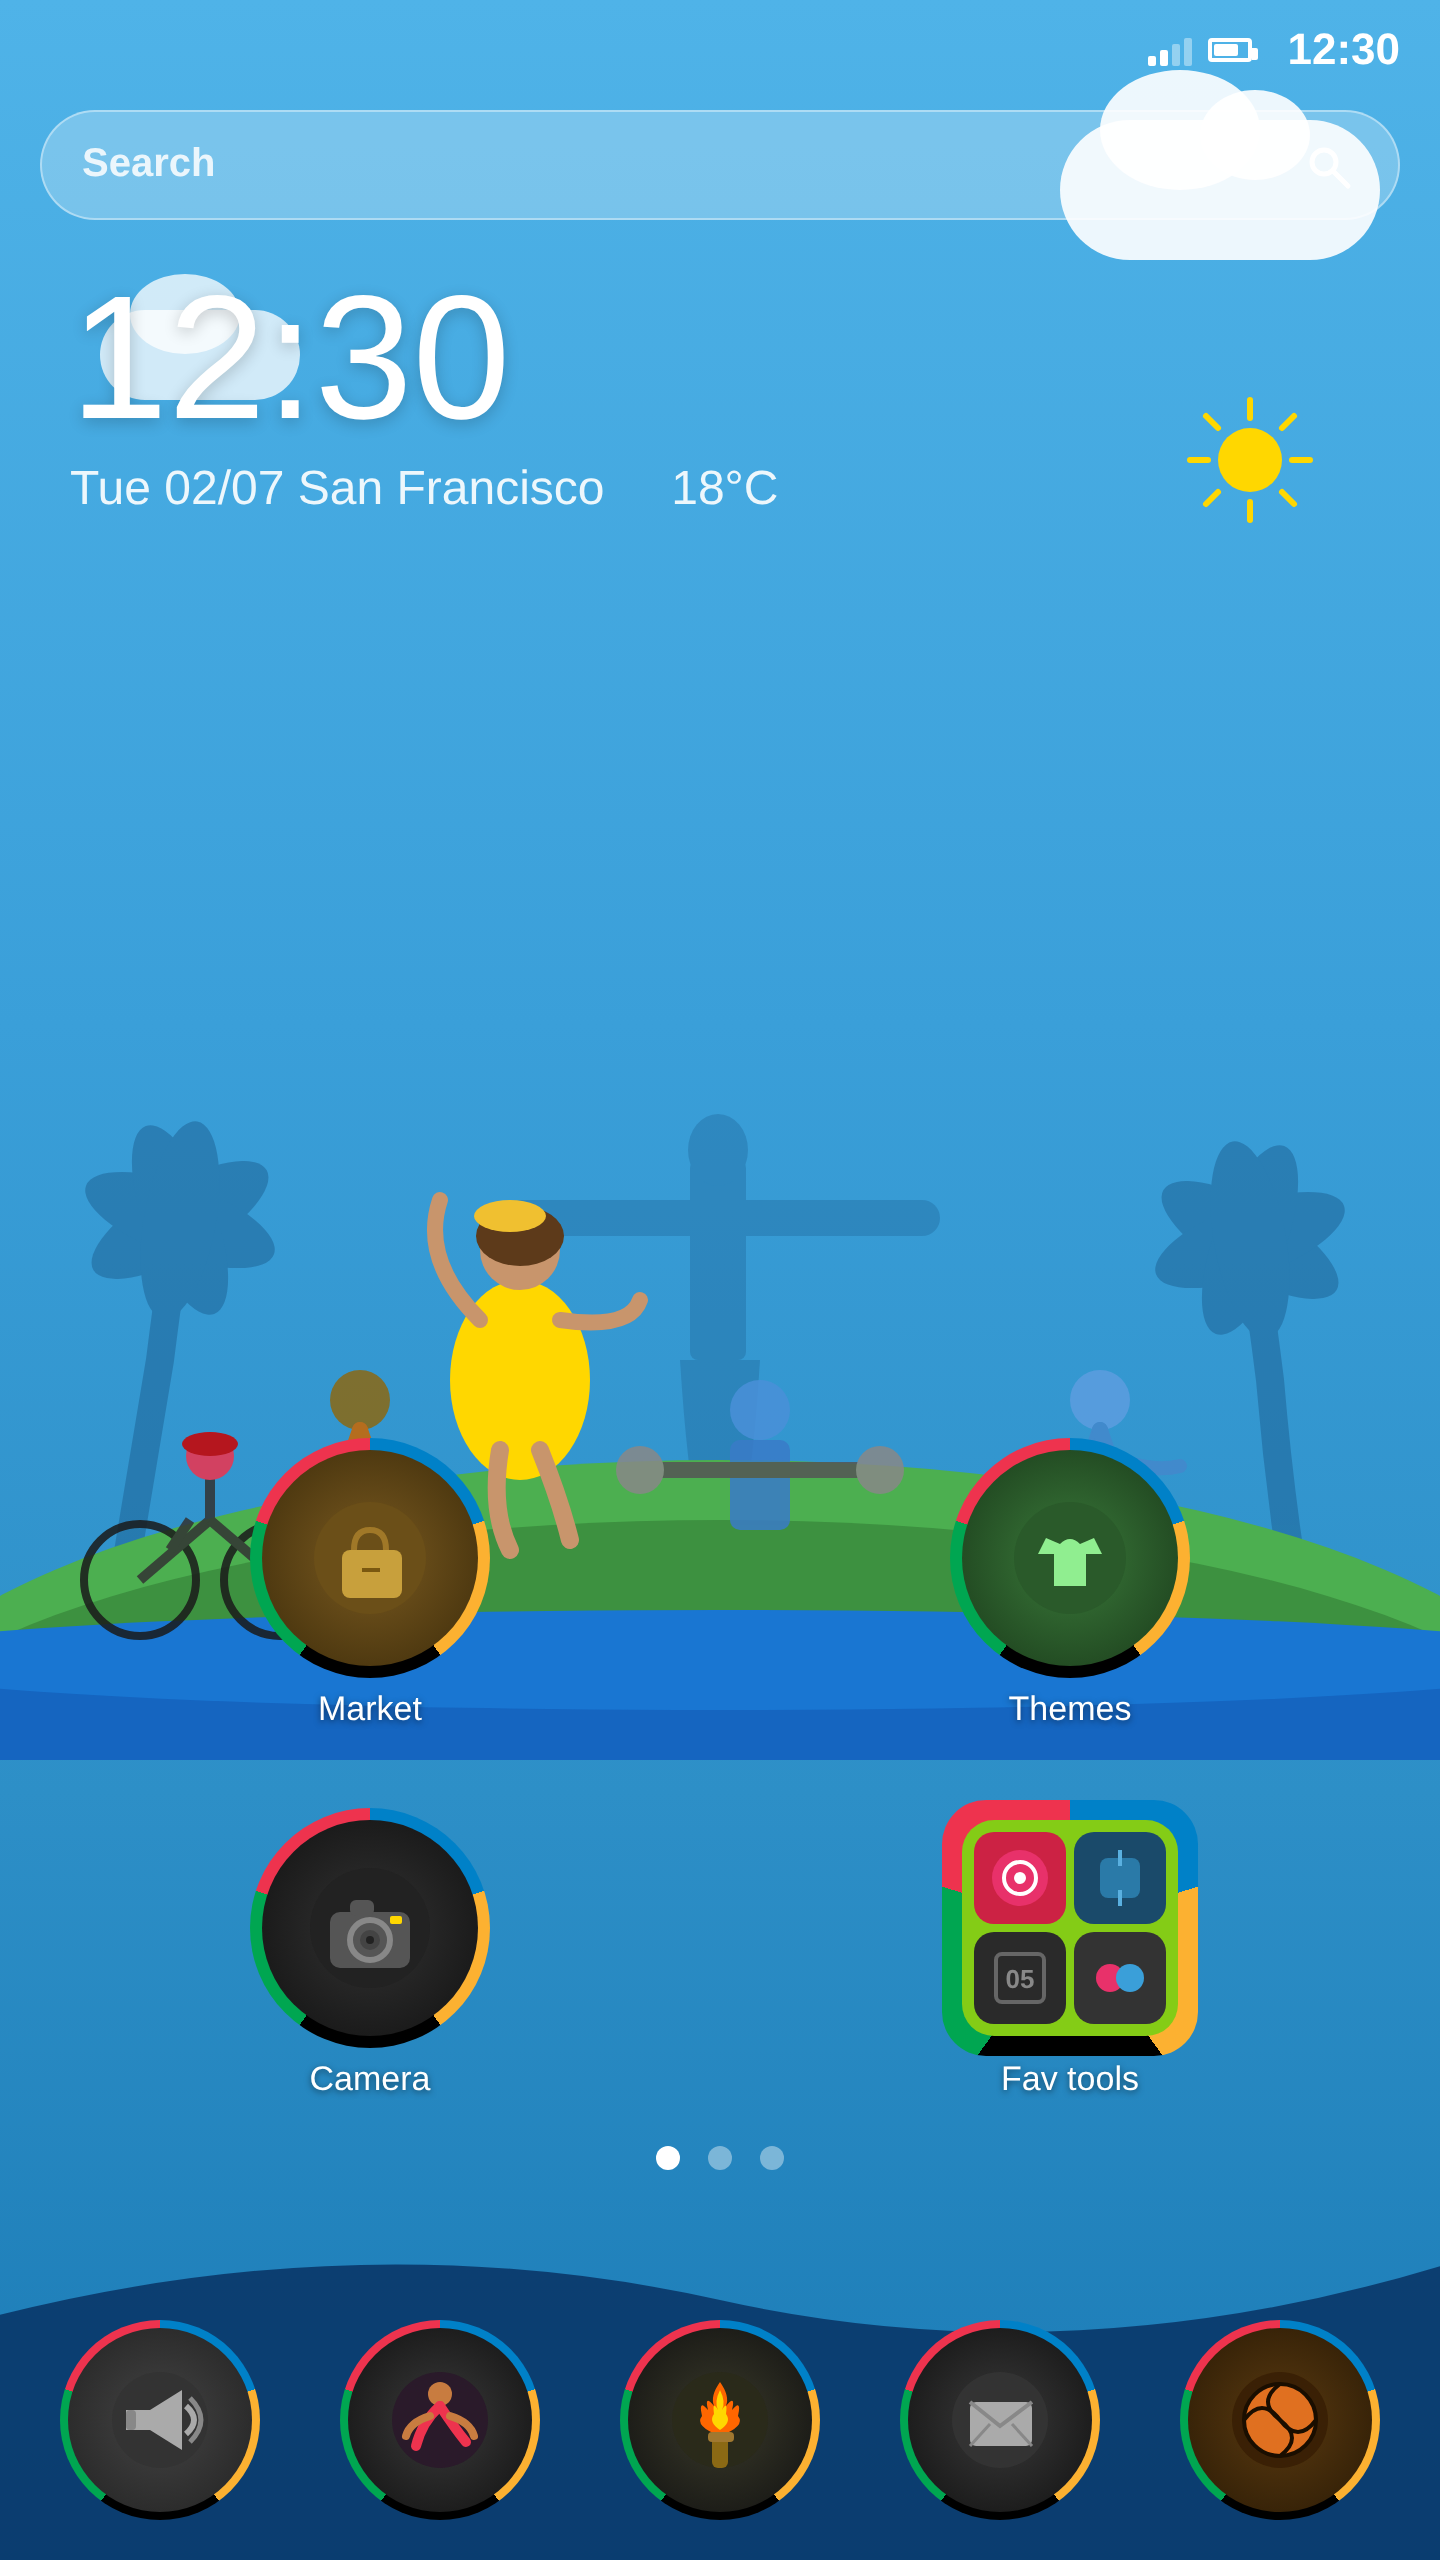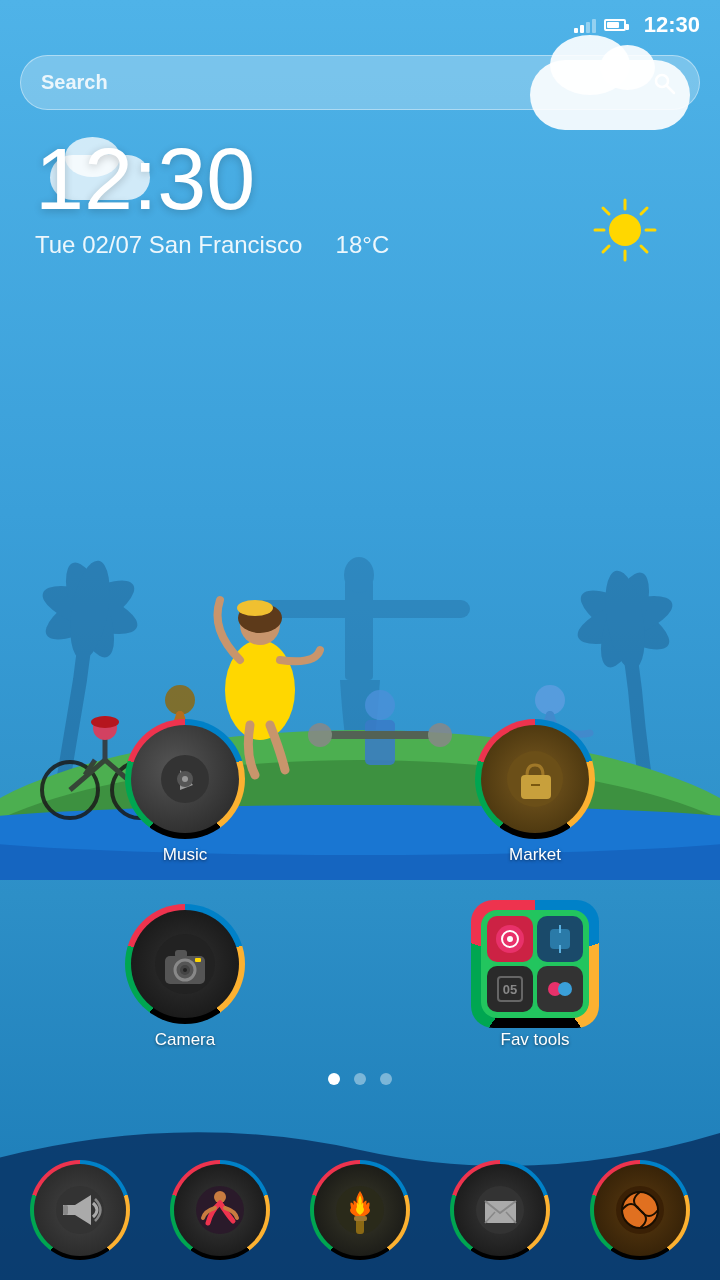--- a/index.html
+++ b/index.html
@@ -450,52 +450,51 @@
     <circle cx="30" cy="15" r="15" fill="#5d9de0"></circle>
     <path d="M30 30 Q20 60 10 85" stroke="#4488cc" stroke-width="8" fill="none" stroke-linecap="round"></path>
     <path d="M30 30 Q40 60 50 85" stroke="#4488cc" stroke-width="8" fill="none" stroke-linecap="round"></path>
     <path d="M28 42 Q5 52 -10 48" stroke="#4488cc" stroke-width="7" fill="none" stroke-linecap="round"></path>
     <path d="M32 42 Q55 52 70 48" stroke="#4488cc" stroke-width="7" fill="none" stroke-linecap="round"></path>
   </g>
 </svg>
 
 <div class="app-row app-row-1">
 
-  <div class="app-item">
-    <div class="app-icon" style="position:relative;">
-      <div style="position:absolute;top:-4px;left:-4px;right:-4px;bottom:-4px;border-radius:50%;background:conic-gradient(#0081C8 0deg 72deg,#FCB131 72deg 144deg,#000 144deg 216deg,#00A651 216deg 288deg,#EE334E 288deg 360deg);z-index:0;width:128px;height:128px;"></div>
-      <div class="icon-inner icon-music" style="z-index:1;position:relative;">
-        <svg width="55" height="55" viewBox="0 0 55 55">
-            <circle cx="27" cy="27" r="24" fill="#333"></circle>
-            <path d="M22 18 L22 38 L35 33 Z" fill="#999"></path>
-            <circle cx="27" cy="27" r="8" fill="#555"></circle>
-            <circle cx="27" cy="27" r="3" fill="#999"></circle>
-          </svg>
-      </div>
-    </div>
-    <span class="app-label">Music</span>
-  </div>
 
 
   <div class="app-item">
     <div class="app-icon" style="position:relative;">
       <div style="position:absolute;top:-4px;left:-4px;right:-4px;bottom:-4px;border-radius:50%;background:conic-gradient(#0081C8 0deg 72deg,#FCB131 72deg 144deg,#000 144deg 216deg,#00A651 216deg 288deg,#EE334E 288deg 360deg);z-index:0;width:128px;height:128px;"></div>
       <div class="icon-inner" style="background:radial-gradient(circle,#7a5a20,#3d2c0a);z-index:1;position:relative;">
         <svg width="65" height="65" viewBox="0 0 65 65">
           <circle cx="32" cy="32" r="28" fill="#6b4f18"></circle>
 
           <rect x="18" y="28" width="30" height="24" rx="4" fill="#c8a03c"></rect>
           <path d="M24 28 Q24 18 32 18 Q40 18 40 28" stroke="#a07828" stroke-width="3" fill="none"></path>
           <line x1="28" y1="38" x2="37" y2="38" stroke="#7a5810" stroke-width="2"></line>
         </svg>
       </div>
     </div>
     <span class="app-label">Market</span>
   </div>
 
+  <div class="app-item">
+    <div class="app-icon" style="position:relative;">
+      <div style="position:absolute;top:-4px;left:-4px;right:-4px;bottom:-4px;border-radius:50%;background:conic-gradient(#0081C8 0deg 72deg,#FCB131 72deg 144deg,#000 144deg 216deg,#00A651 216deg 288deg,#EE334E 288deg 360deg);z-index:0;width:128px;height:128px;"></div>
+      <div class="icon-inner" style="background:radial-gradient(circle,#3a7a3a,#1a3a1a);z-index:1;position:relative;">
+        <svg width="65" height="65" viewBox="0 0 65 65">
+          <circle cx="32" cy="32" r="28" fill="#2a5a2a"></circle>
+
+          <path d="M20 22 L16 30 L24 30 L24 46 L40 46 L40 30 L48 30 L44 22 L37 25 Q32 20 27 25 Z" fill="#90EE90"></path>
+        </svg>
+      </div>
+    </div>
+    <span class="app-label">Themes</span>
+  </div>
 </div>
 
 <div class="app-row app-row-2">
 
   <div class="app-item">
     <div class="app-icon" style="position:relative;">
       <div style="position:absolute;top:-4px;left:-4px;right:-4px;bottom:-4px;border-radius:50%;background:conic-gradient(#0081C8 0deg 72deg,#FCB131 72deg 144deg,#000 144deg 216deg,#00A651 216deg 288deg,#EE334E 288deg 360deg);z-index:0;width:128px;height:128px;"></div>
       <div class="icon-inner" style="background:radial-gradient(circle,#333,#111);z-index:1;position:relative;">
         <svg width="68" height="68" viewBox="0 0 68 68">
           <circle cx="34" cy="34" r="30" fill="#222"></circle>
@@ -510,21 +509,21 @@
       </div>
     </div>
     <span class="app-label">Camera</span>
   </div>
 
 
   <div class="app-item">
     <div style="width:120px;height:120px;position:relative;display:flex;align-items:center;justify-content:center;">
 
       <div style="position:absolute;top:-4px;left:-4px;right:-4px;bottom:-4px;border-radius:22px;background:conic-gradient(#0081C8 0deg 72deg,#FCB131 72deg 144deg,#000 144deg 216deg,#00A651 216deg 288deg,#EE334E 288deg 360deg);z-index:0;width:128px;height:128px;"></div>
-      <div style="width:108px;height:108px;background:#22c55e;border-radius:16px;z-index:1;position:relative;display:grid;grid-template-columns:1fr 1fr;gap:4px;padding:6px;">
+      <div style="width:108px;height:108px;background:#84cc16;border-radius:16px;z-index:1;position:relative;display:grid;grid-template-columns:1fr 1fr;gap:4px;padding:6px;">
 
         <div style="background:#cc2244;border-radius:10px;display:flex;align-items:center;justify-content:center;">
           <svg width="36" height="36" viewBox="0 0 36 36">
               <circle cx="18" cy="18" r="14" fill="#e8316a"></circle>
               <circle cx="18" cy="18" r="8" stroke="white" stroke-width="2" fill="none"></circle>
               <circle cx="18" cy="18" r="3" fill="white"></circle>
             </svg>
         </div>
 
         <div style="background:#1a4a6a;border-radius:10px;display:flex;align-items:center;justify-content:center;">

